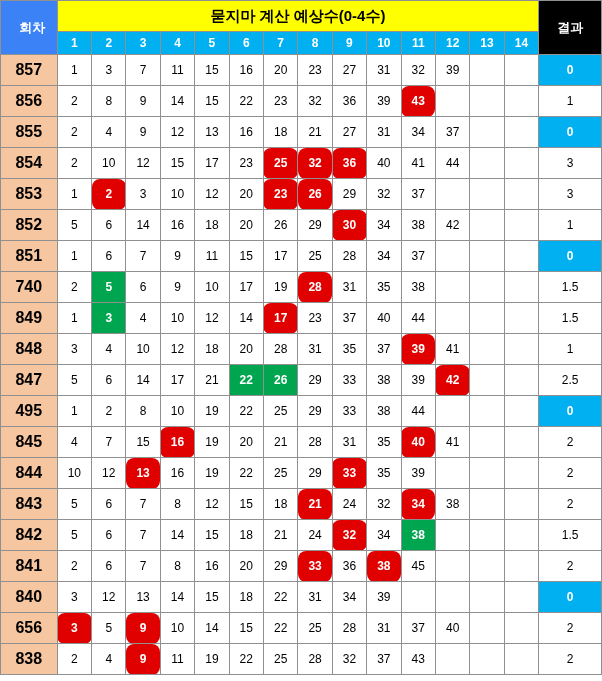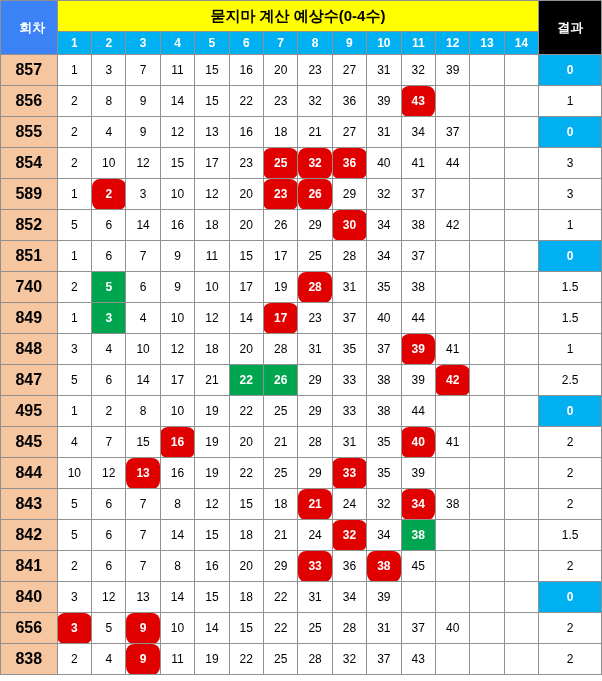--- a/index.html
+++ b/index.html
@@ -166,21 +166,21 @@
           <td class="num red">32</td>
           <td class="num red">36</td>
           <td class="num">40</td>
           <td class="num">41</td>
           <td class="num">44</td>
           <td class="num empty"></td>
           <td class="num empty"></td>
           <td class="res">3</td>
         </tr>
         <tr>
-          <td class="round-cell">589</td>
+          <td class="round-cell">853</td>
           <td class="num">1</td>
           <td class="num red">2</td>
           <td class="num">3</td>
           <td class="num">10</td>
           <td class="num">12</td>
           <td class="num">20</td>
           <td class="num red">23</td>
           <td class="num red">26</td>
           <td class="num">29</td>
           <td class="num">32</td>

